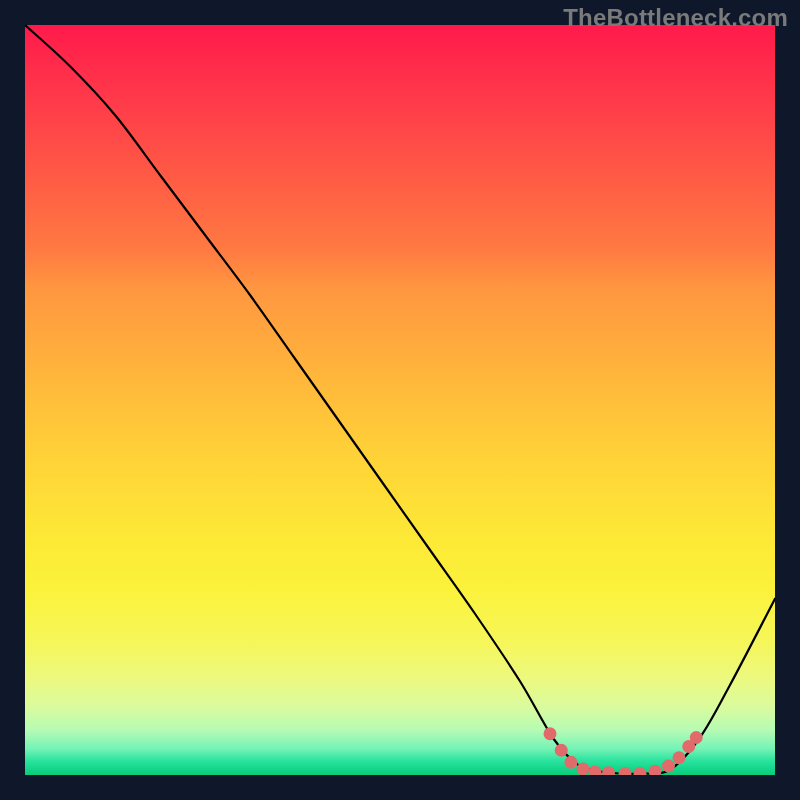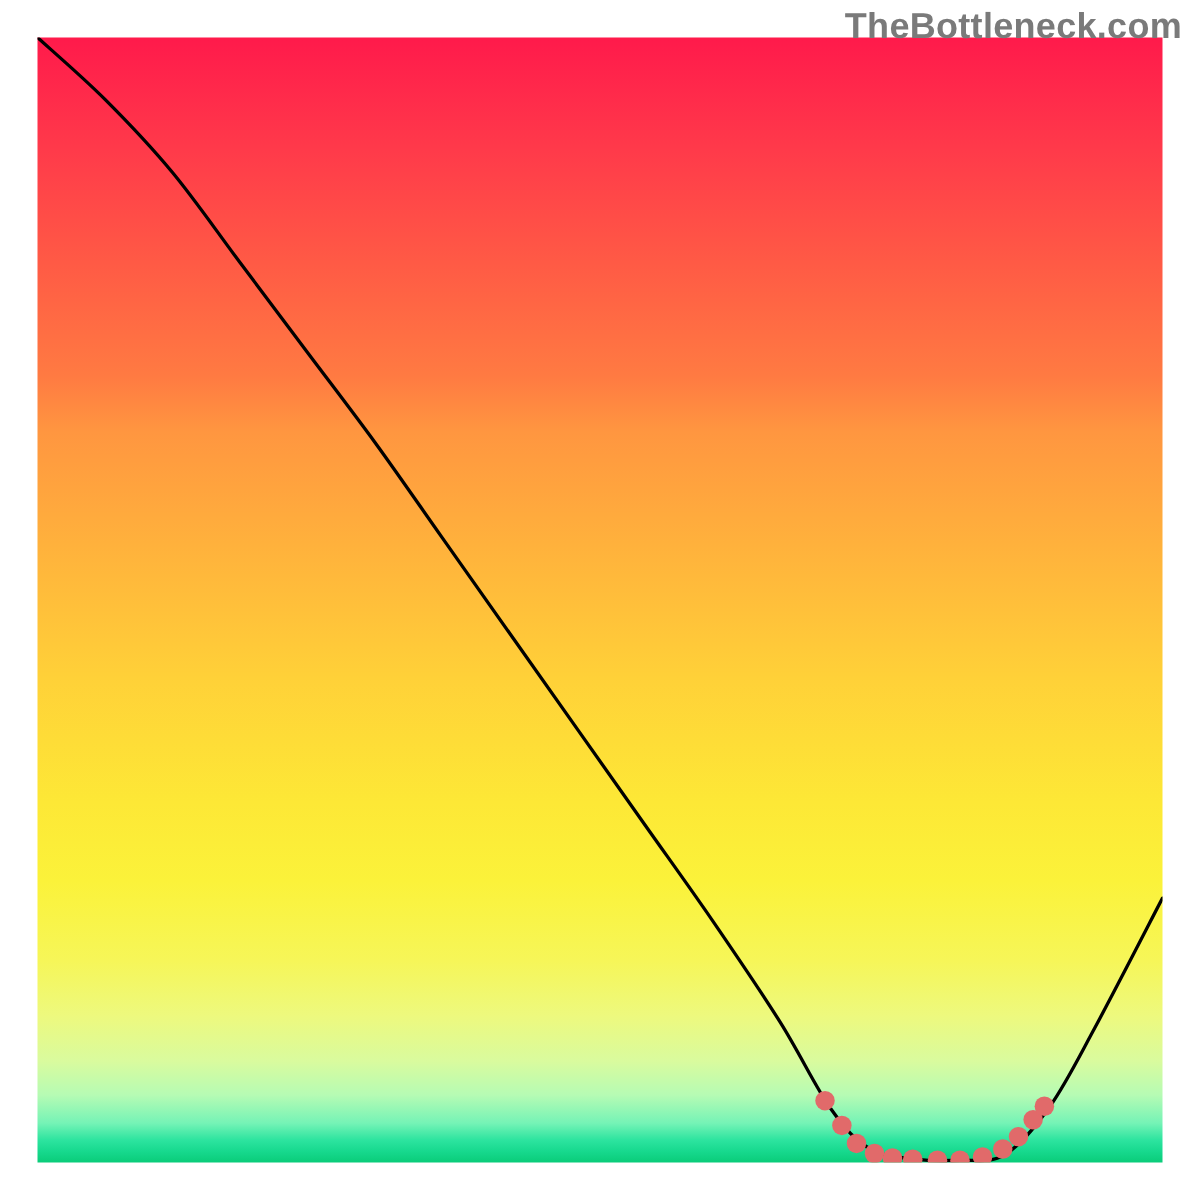--- a/index.html
+++ b/index.html
@@ -1,21 +1,21 @@
 <!DOCTYPE html>
 <html><head>
 <meta charset="utf-8">
 <style>
   * { margin: 0; padding: 0; box-sizing: border-box; }
   html, body { width: 800px; height: 800px; overflow: hidden; background: #000; }
   .chart-container {
     position: relative;
     width: 800px;
     height: 800px;
-    background: #ffffff;
+    background: #0f172a;
   }
   .plot-area {
     position: absolute;
     left: 25px;
     top: 25px;
     width: 750px;
     height: 750px;
     background: linear-gradient(to bottom,
       #ff1a4b 0%,
       #ff3a4a 10%,

